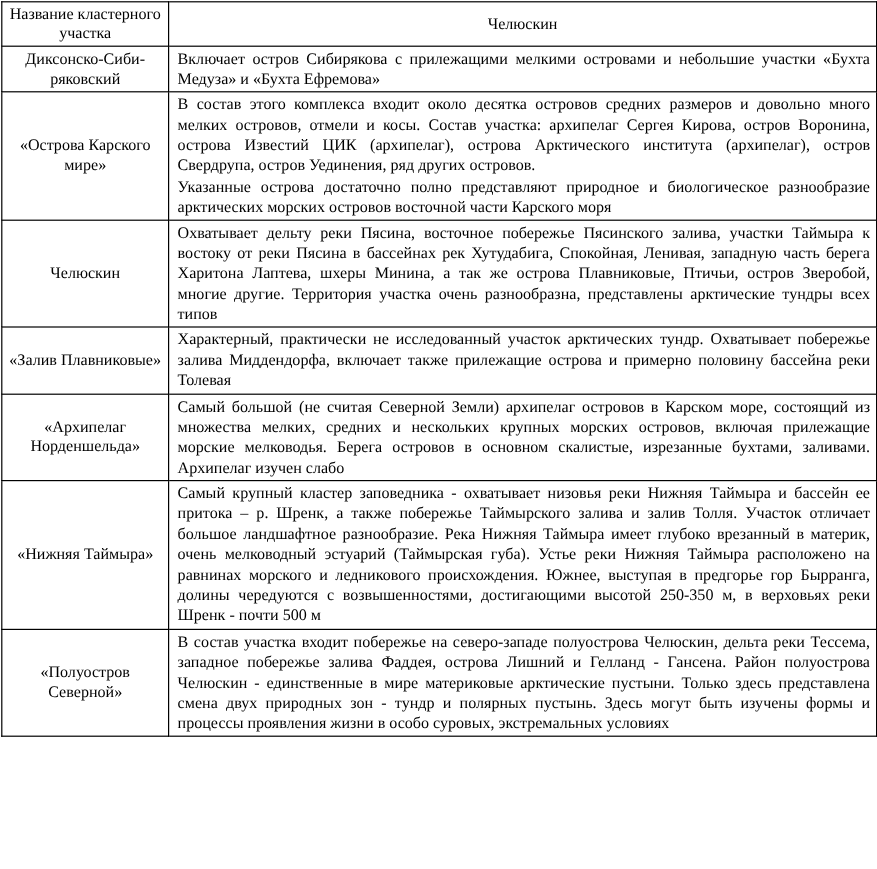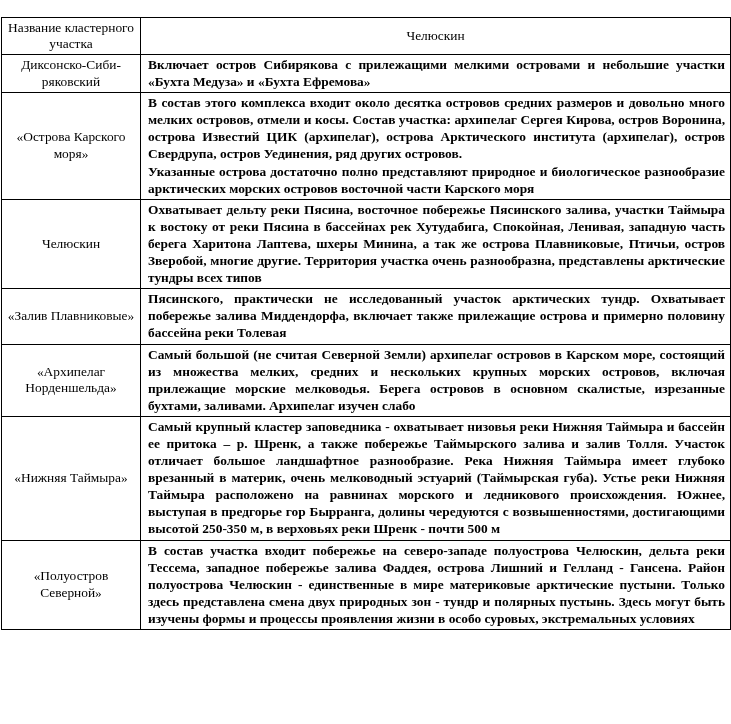--- a/index.html
+++ b/index.html
@@ -12,21 +12,20 @@
   .page {
     width: 731px;
     box-sizing: border-box;
     padding: 1px;
   }
   table.doc-table {
     border-collapse: collapse;
     table-layout: fixed;
     width: 729px;
     background: #ffffff;
-    margin-top: 16px;
   }
   table.doc-table th,
   table.doc-table td {
     border: 1px solid #000000;
     font-size: 13.4px;
     box-sizing: border-box;
   }
   th.hdr {
     font-weight: normal;
     text-align: center;
@@ -40,21 +39,20 @@
     line-height: 16.5px;
     padding: 2px 4px;
   }
   td.desc-cell {
     text-align: justify;
     vertical-align: top;
     line-height: 17.1px;
     padding: 1px 5px 2px 7px;
     white-space: pre-line;
     hyphens: manual;
-    font-weight: bold;
   }
 </style>
 </head>
 <body>
 
 <div class="page">
   <table class="doc-table">
     <colgroup>
       <col style="width:139px">
       <col style="width:590px">
@@ -64,31 +62,31 @@
         <th class="hdr">Название кластер­ного участка</th>
         <th class="hdr">Челюскин</th>
       </tr>
     </thead>
     <tbody>
       <tr>
         <td class="name-cell">Диксонско-Сиби­ряковский</td>
         <td class="desc-cell">Включает остров Сибирякова с прилежащими мелкими островами и небольшие участки «Бухта Медуза» и «Бухта Ефремова»</td>
       </tr>
       <tr>
-        <td class="name-cell">«Острова Карского моря»</td>
+        <td class="name-cell">«Острова Карского мире»</td>
         <td class="desc-cell">В состав этого комплекса входит около десятка островов средних размеров и до­вольно много мелких островов, отмели и косы. Состав участка: архипелаг Сергея Кирова, остров Воронина, острова Известий ЦИК (архипелаг), острова Аркти­ческого института (архипелаг), остров Свердрупа, остров Уединения, ряд других островов.
 Указанные острова достаточно полно представляют природное и биологическое разнообразие арктических морских островов восточной части Карского моря</td>
       </tr>
       <tr>
         <td class="name-cell">Челюскин</td>
         <td class="desc-cell">Охватывает дельту реки Пясина, восточное побережье Пясинского залива, участки Таймыра к востоку от реки Пясина в бассейнах рек Хутудабига, Спокойная, Ленивая, западную часть берега Харитона Лаптева, шхеры Минина, а так же ост­рова Плавниковые, Птичьи, остров Зверобой, многие другие. Территория участка очень разнообразна, представлены арктические тундры всех типов</td>
       </tr>
       <tr>
         <td class="name-cell">«Залив Плавниковые»</td>
-        <td class="desc-cell">Пясинского, практически не исследованный участок арктических тундр. Охва­тывает побережье залива Миддендорфа, включает также прилежащие острова и примерно половину бассейна реки Толевая</td>
+        <td class="desc-cell">Характерный, практически не исследованный участок арктических тундр. Охва­тывает побережье залива Миддендорфа, включает также прилежащие острова и примерно половину бассейна реки Толевая</td>
       </tr>
       <tr>
         <td class="name-cell">«Архипелаг Норденшель­да»</td>
         <td class="desc-cell">Самый большой (не считая Северной Земли) архипелаг островов в Карском море, состоящий из множества мелких, средних и нескольких крупных морских остро­вов, включая прилежащие морские мелководья. Берега островов в основном ска­листые, изрезанные бухтами, заливами. Архипелаг изучен слабо</td>
       </tr>
       <tr>
         <td class="name-cell">«Нижняя Таймыра»</td>
         <td class="desc-cell">Самый крупный кластер заповедника - охватывает низовья реки Нижняя Таймы­ра и бассейн ее притока – р. Шренк, а также побережье Таймырского залива и залив Толля. Участок отличает большое ландшафтное разнообразие. Река Нижняя Таймыра имеет глубоко врезанный в материк, очень мелководный эстуарий (Тай­мырская губа). Устье реки Нижняя Таймыра расположено на равнинах морского и ледникового происхождения. Южнее, выступая в предгорье гор Бырранга, долины чередуются с возвышенностями, достигающими высотой 250-350 м, в верхо­вьях реки Шренк - почти 500 м</td>
       </tr>
       <tr>

